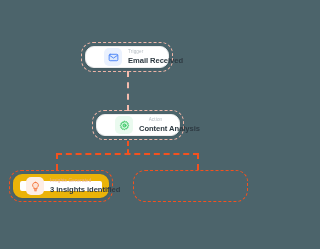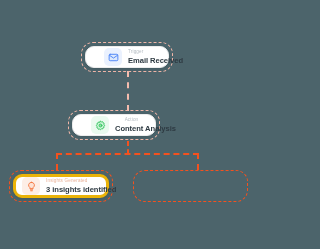--- a/index.html
+++ b/index.html
@@ -41,21 +41,21 @@
     left: 4px; top: 4px; right: 4px; bottom: 4px;
     background: #ffffff;
     border-radius: 9px;
     box-sizing: border-box;
     display: flex;
     align-items: center;
     padding: 0 7px 0 6px;
     box-shadow: 0 1px 3px rgba(20,40,50,0.18);
   }
   .card.plain { border: 1px solid #ececec; padding-left: 18px; }
-  .card.accent { border: 3px solid #eab308; }
+  .card.accent { border: 7px solid #eab308; }
 
   
   .chip {
     flex: 0 0 auto;
     width: 18px;
     height: 18px;
     border-radius: 5px;
     display: flex;
     align-items: center;
     justify-content: center;
@@ -134,21 +134,21 @@
           <path d="M3 7l9 6.2L21 7"></path>
         </svg>
       </span>
       <span class="txt">
         <span class="kicker">Trigger</span>
         <span class="title">Email Received</span>
       </span>
     </div>
   </div>
 
-  <div class="node" style="left:68px; top:110px; width:92px; height:30px;text-align:center;">
+  <div class="node" style="left:92px; top:110px; width:92px; height:30px;text-align:center;">
     <div class="sel-ring pink"></div>
     <div class="card plain">
       <span class="chip green">
         <svg width="11" height="11" viewBox="0 0 24 24" fill="none" stroke="#36c45f" stroke-width="2" stroke-linecap="round" stroke-linejoin="round">
           <path d="M12 2.6l2.1 1.5 2.5-.5 1 2.4 2.3 1.1-.4 2.5 1.6 2-1.6 2 .4 2.5-2.3 1.1-1 2.4-2.5-.5L12 21.4l-2.1-1.5-2.5.5-1-2.4-2.3-1.1.4-2.5-1.6-2 1.6-2-.4-2.5 2.3-1.1 1-2.4 2.5.5z" fill="#c9f4d6" stroke="#36c45f"></path>
           <circle cx="12" cy="12" r="3.1" fill="#8fe6aa" stroke="#36c45f"></circle>
         </svg>
       </span>
       <span class="txt">
         <span class="kicker">Action</span>

